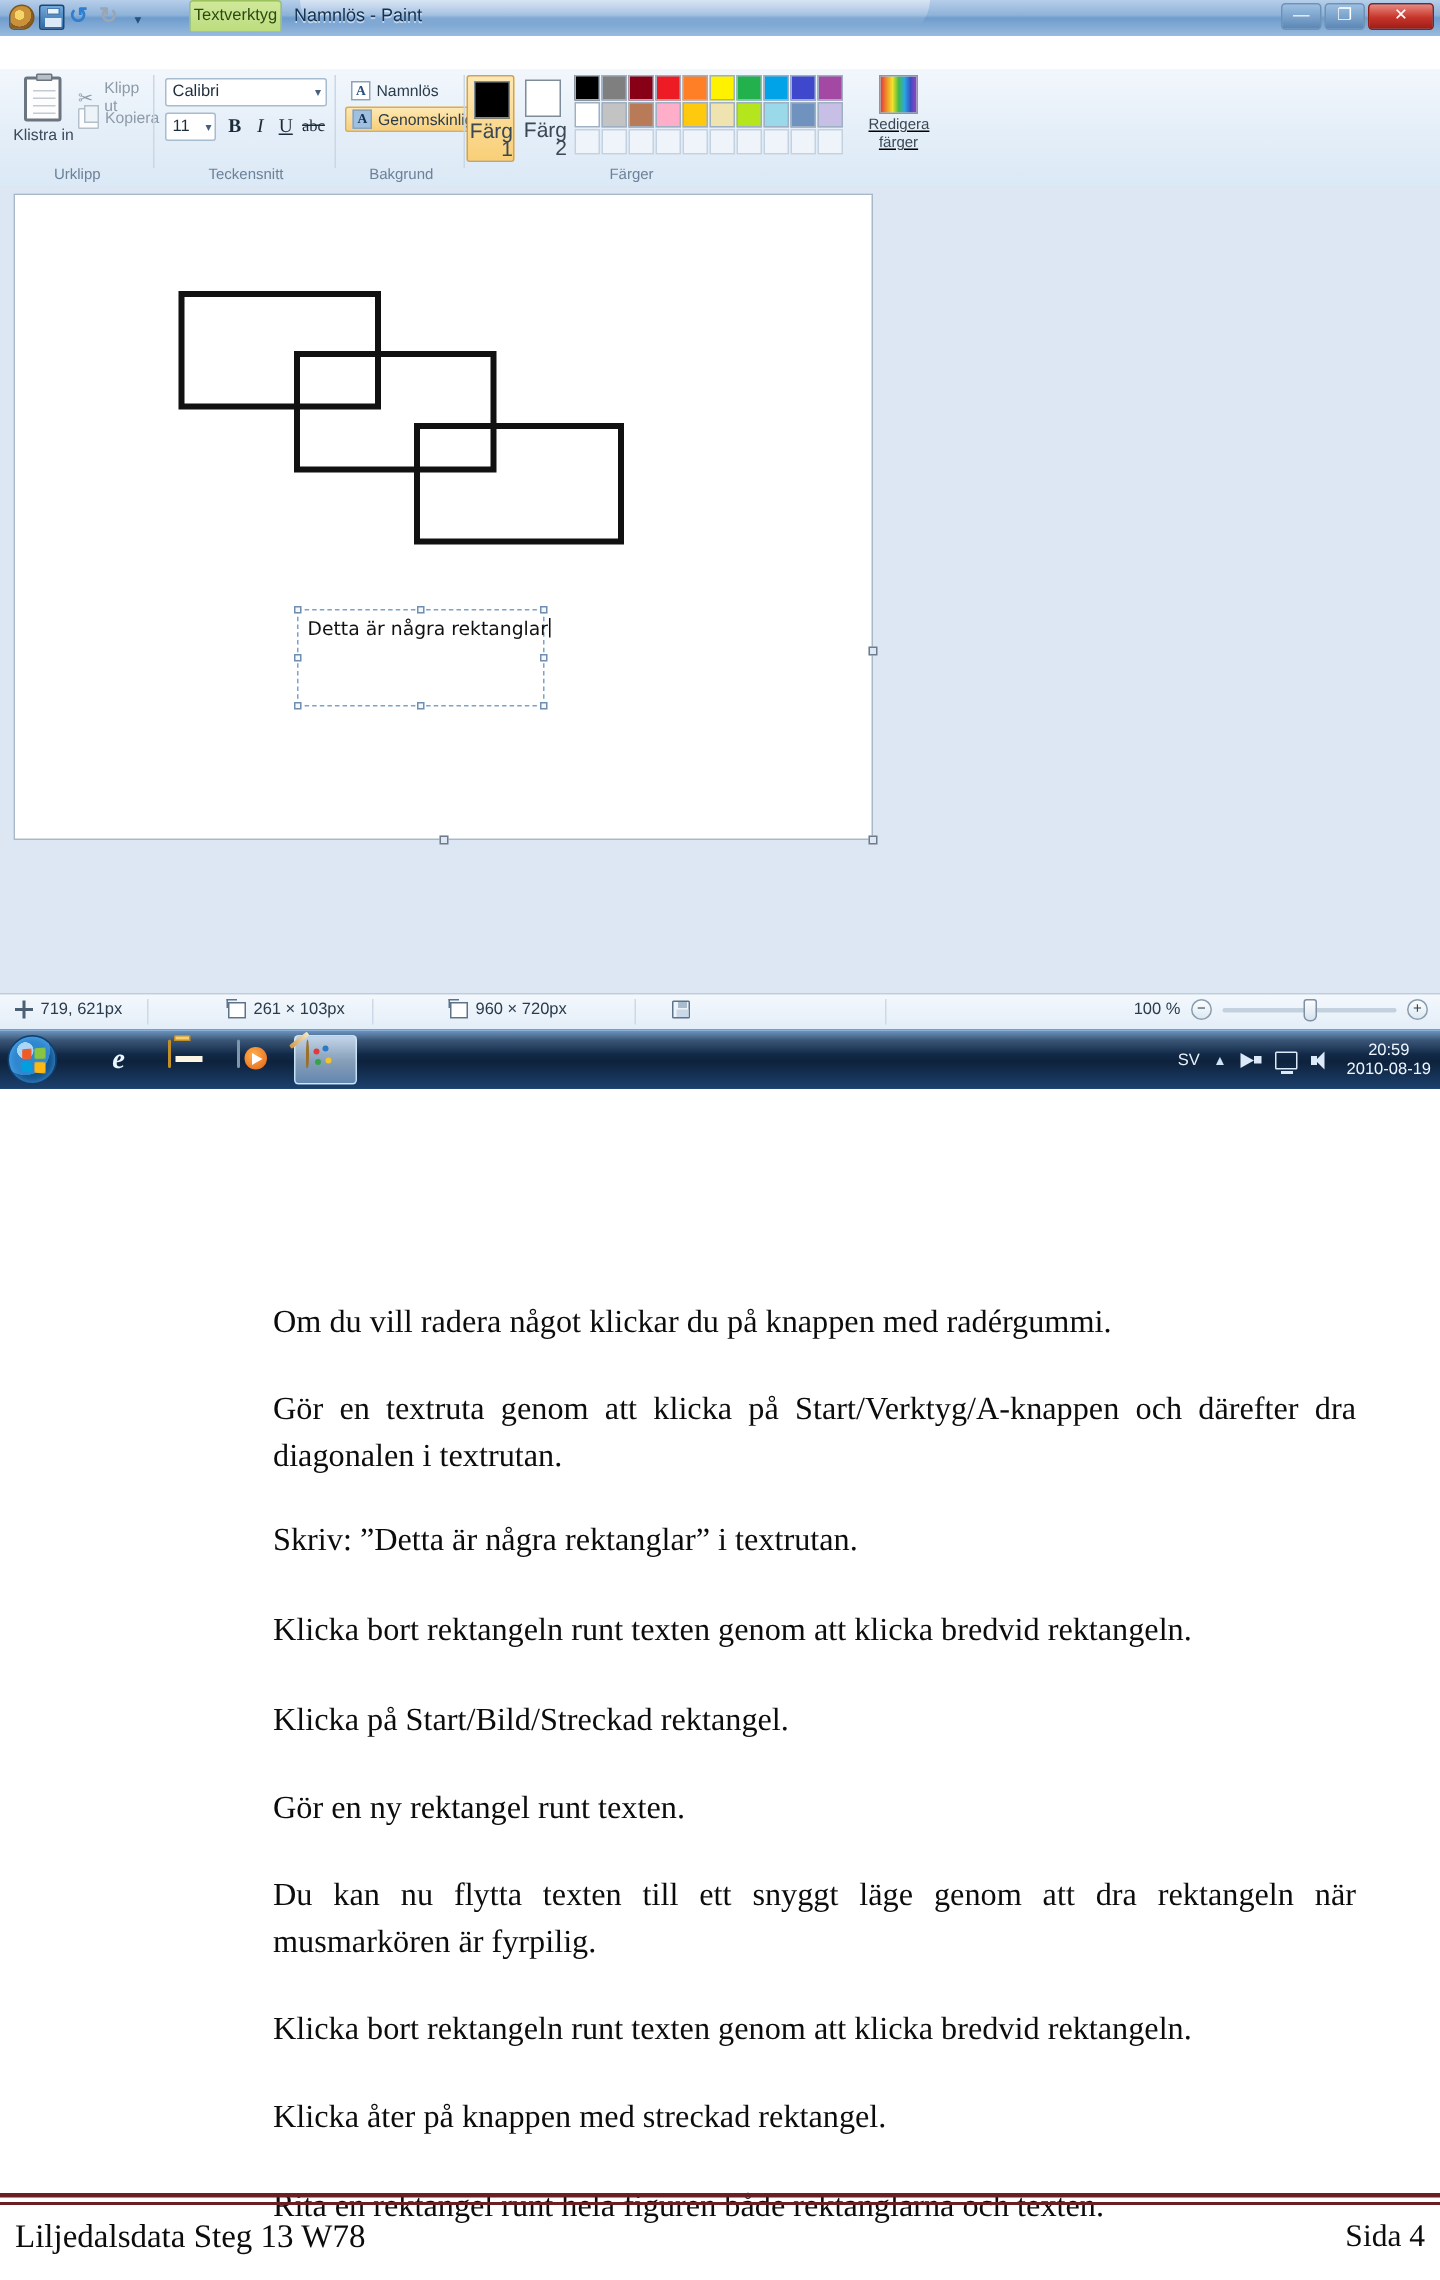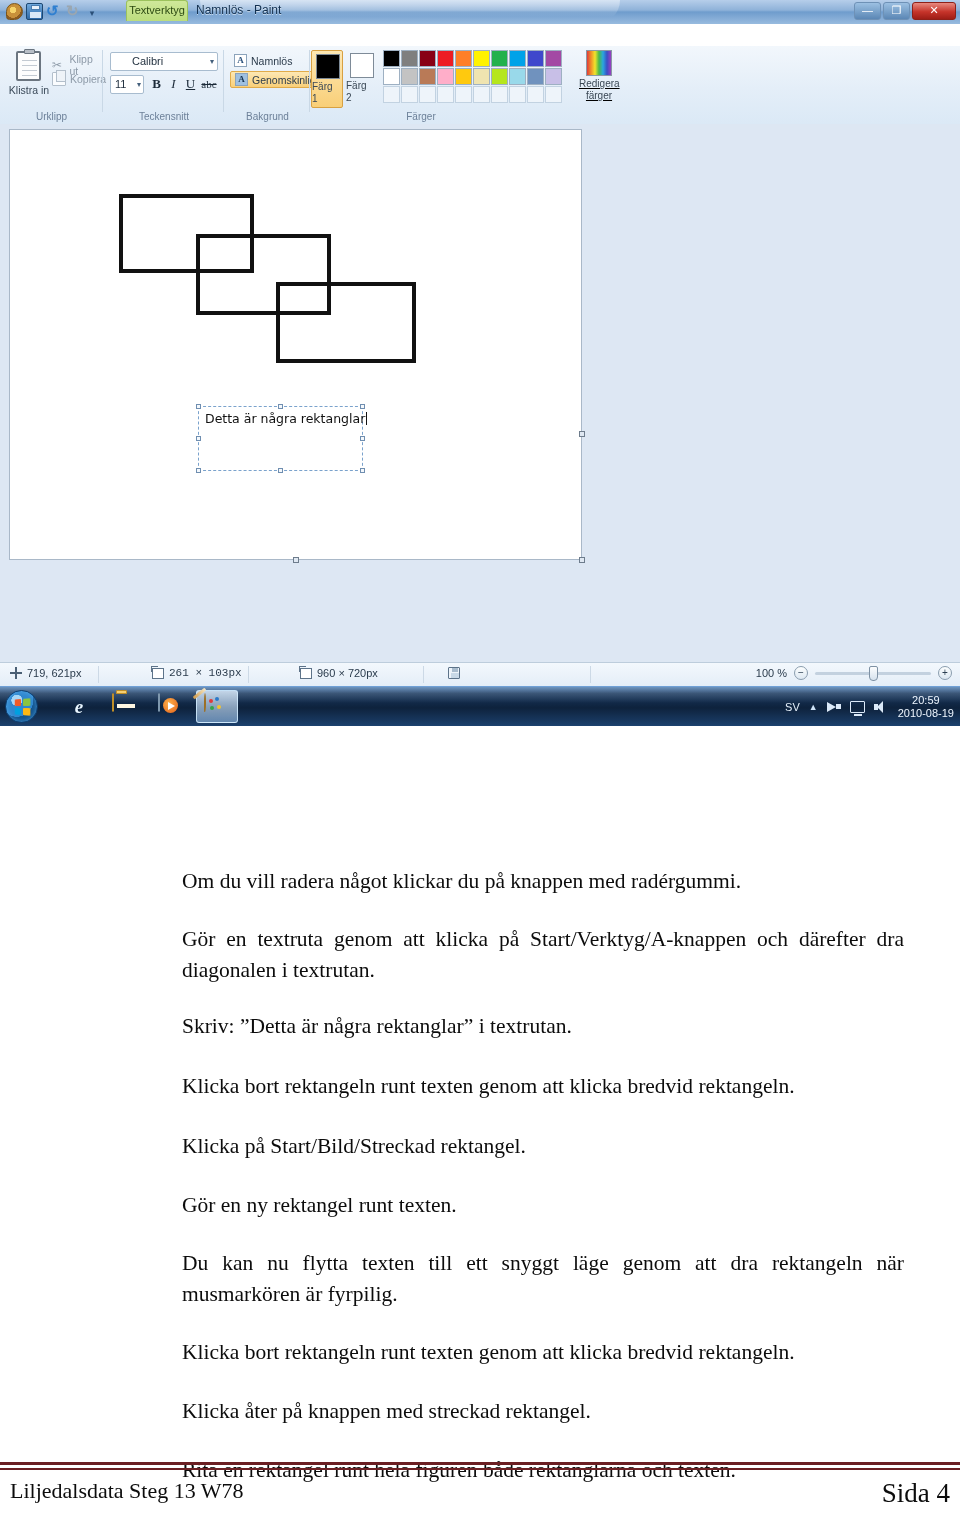--- a/index.html
+++ b/index.html
@@ -196,21 +196,21 @@
     background:#eef3f8; border:1px solid #b3bfcb; box-sizing:border-box;
   }
 
   
   .g-font { left: 104px; width: 120px; }
   .fontname {
     position: absolute; left: 6px; top: 6px;
     width: 108px; height: 19px;
     background: #fff; border: 1px solid #a8bccf;
     box-sizing: border-box; border-radius: 2px;
-    font-size: 11px; color: #1e2d3c; line-height: 17px; padding-left: 21px;
+    font-size: 11px; color: #1e2d3c; line-height: 17px; padding-left: 4px;
   }
   .fontname .ddarrow {
     position: absolute; right: 3px; top: 0; font-size: 8px; color: #44607c; line-height: 18px;
   }
   .fontsize {
     position: absolute; left: 6px; top: 29px;
     width: 34px; height: 19px;
     background: #fff; border: 1px solid #a8bccf;
     box-sizing: border-box; border-radius: 2px;
     font-size: 11px; color: #1e2d3c; line-height: 17px; padding-left: 4px;
@@ -262,21 +262,21 @@
     background: linear-gradient(to bottom,#fde8b4,#f9cf78);
     border: 1px solid #d8a142;
   }
   .colbox.c2 { left: 35px; background: transparent; }
   .sw {
     position: absolute; left: 4px; top: 3px; width: 24px; height: 25px;
     border: 1px solid #7e8b98; box-sizing: border-box;
   }
   .colbox .lbl {
     position: absolute; left: 0; top: 30px; width: 100%;
-    text-align: left; font-size: 10px; color: #3a4855; line-height: 12px;
+    text-align: right; font-size: 14px; color: #3a4855; line-height: 12px;
   }
   .palette { position: absolute; left: 72px; top: 4px; }
   .prow { display: flex; gap: 1px; margin-bottom: 1px; }
   .pcell {
     width: 17px; height: 17px;
     border: 1px solid #9eb0c2; box-sizing: border-box;
   }
   .pcell.empty { background: #eef4fa; border-color: #c2d2e1; }
   .editcol {
     position: absolute; left: 268px; top: 4px;
@@ -560,21 +560,21 @@
     position: absolute; left: 0; top: 1468px; width: 960px; height: 2px; background: #6b1f23;
   }
   .footer-left {
     position: absolute; left: 10px; top: 1478px;
     font-family: "Liberation Serif", serif;
     font-size: 22px; color: #0c0c0c;
   }
   .footer-right {
     position: absolute; right: 10px; top: 1478px;
     font-family: "Liberation Serif", serif;
-    font-size: 27px; color: #0c0c0c;
+    font-size: 21px; color: #0c0c0c;
   }
 </style>
 </head>
 <body>
 
 <div class="shot">
 
   <div class="titlebar">
     <div class="tb-sheen"></div>
 
@@ -737,21 +737,21 @@
     <span class="cvhdl" style="left:579px; top:433px;"></span>
     <span class="cvhdl" style="left:293px; top:433px;"></span>
   </div>
 
   <div class="statusbar">
     <div class="sb-item" style="left:10px;">
       <span class="ic-cross"></span>
       <span>719, 621px</span>
     </div>
     <div class="sb-sep" style="left:98px;"></div>
-    <div class="sb-item" style="left:152px;font-family:Liberation Mono, monospace;">
+    <div class="sb-item" style="left:152px;">
       <span class="ic-selsize"></span>
       <span>261 × 103px</span>
     </div>
     <div class="sb-sep" style="left:248px;"></div>
     <div class="sb-item" style="left:300px;">
       <span class="ic-imgsize"></span>
       <span>960 × 720px</span>
     </div>
     <div class="sb-sep" style="left:423px;"></div>
     <div class="sb-item" style="left:448px;">

